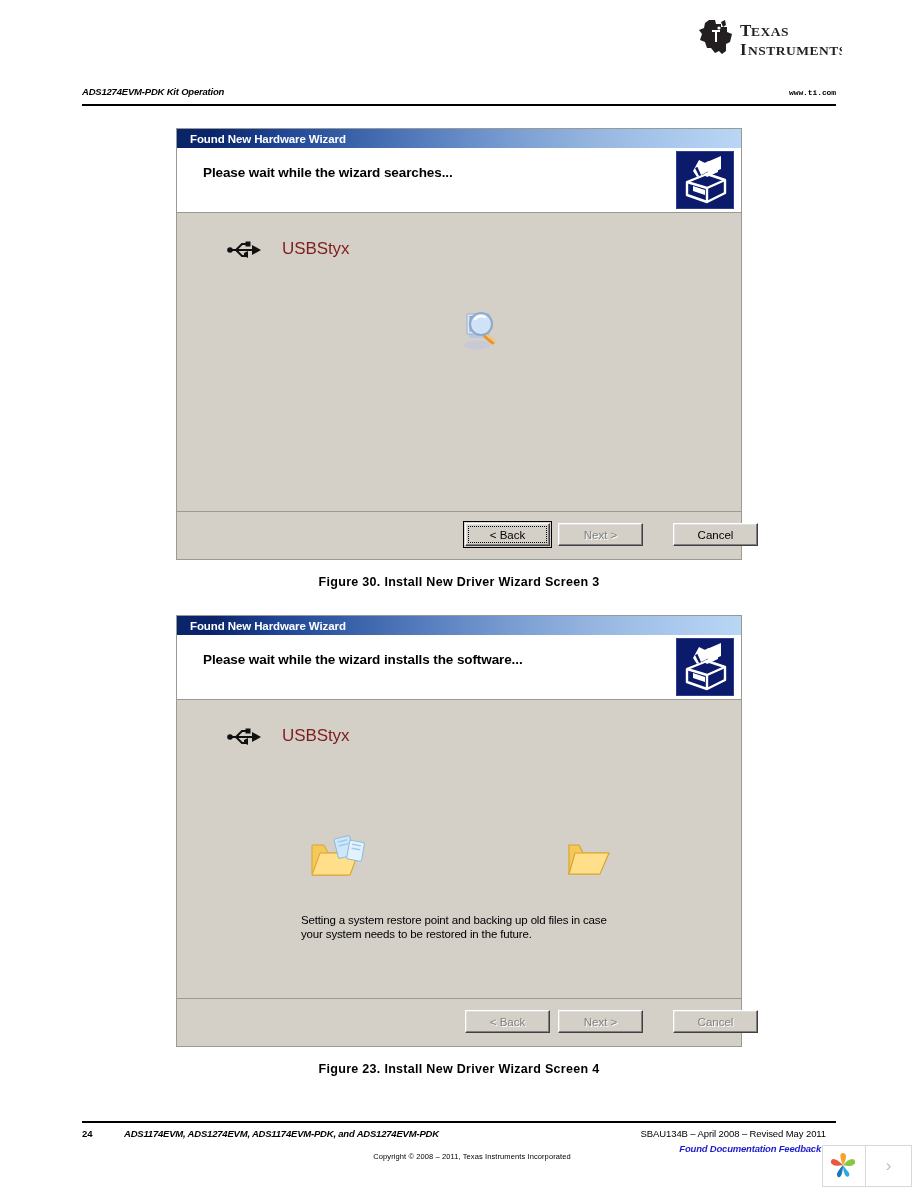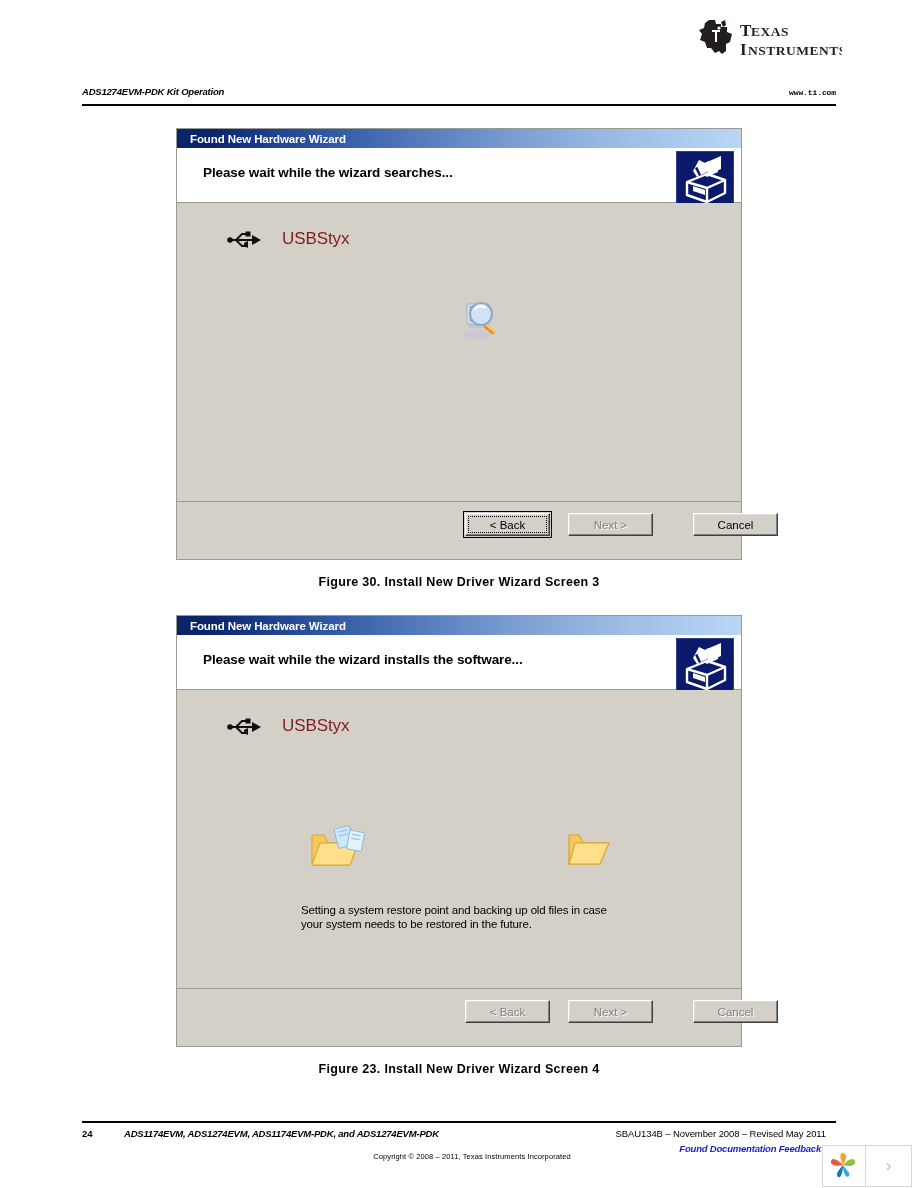--- a/index.html
+++ b/index.html
@@ -83,21 +83,21 @@
   }
   .dlg-title-text {
     color: #ffffff;
     font-size: 11.5px;
     font-weight: bold;
     letter-spacing: -0.1px;
     white-space: nowrap;
   }
   .dlg-header {
     background: #ffffff;
-    height: 55px;
+    height: 65px;
     position: relative;
     border-bottom: 1px solid #9a9a94;
     box-sizing: border-box;
   }
   .dlg-header-text {
     position: absolute;
     left: 26px;
     top: 17px;
     font-size: 13.5px;
     font-weight: bold;
@@ -154,21 +154,21 @@
     line-height: 14px;
     letter-spacing: -0.15px;
     text-align: left;
   }
 
   
   .btn-row {
     position: absolute;
     display: flex;
     align-items: center;
-    gap: 18px;
+    gap: 8px;
   }
   .wbtn {
     width: 85px;
     height: 23px;
     background: #d4d0c8;
     border-top: 1px solid #ffffff;
     border-left: 1px solid #ffffff;
     border-right: 1px solid #404040;
     border-bottom: 1px solid #404040;
     box-shadow: inset -1px -1px 0 #808080, inset 1px 1px 0 #dfdfdf;
@@ -494,21 +494,21 @@
       </button>
     </div>
   </div>
 </div>
 
 <div class="fig-caption" style="top:1062px;">Figure 23. Install New Driver Wizard Screen 4</div>
 
 <div class="footer-rule"></div>
 <div class="foot-pageno">24</div>
 <div class="foot-docs">ADS1174EVM, ADS1274EVM, ADS1174EVM-PDK, and ADS1274EVM-PDK</div>
-<div class="foot-sbau">SBAU134B  – November 2008  – Revised May 2011</div>
+<div class="foot-sbau">SBAU134B  – April 2008  – Revised May 2011</div>
 <div class="foot-feedback">Found Documentation Feedback</div>
 <div class="foot-copy">Copyright  © 2008  – 2011, Texas Instruments Incorporated</div>
 
 <div class="corner-widget">
   <div class="corner-logo">
     <svg width="30" height="30" viewBox="0 0 30 30" xmlns="http://www.w3.org/2000/svg">
       <path d="M14 14 C8 8, 3 6, 2 10 C1 14, 7 16, 14 14 Z" fill="#e8573f"></path>
       <path d="M14 14 C11 7, 10 2, 14 2 C18 2, 18 8, 14 14 Z" fill="#f3a32a"></path>
       <path d="M14 14 C19 8, 25 6, 26 10 C27 15, 20 16, 14 14 Z" fill="#8cc63f"></path>
       <path d="M14 14 C17 19, 22 22, 20 25 C17 28, 14 22, 14 14 Z" fill="#2fa8e0"></path>

